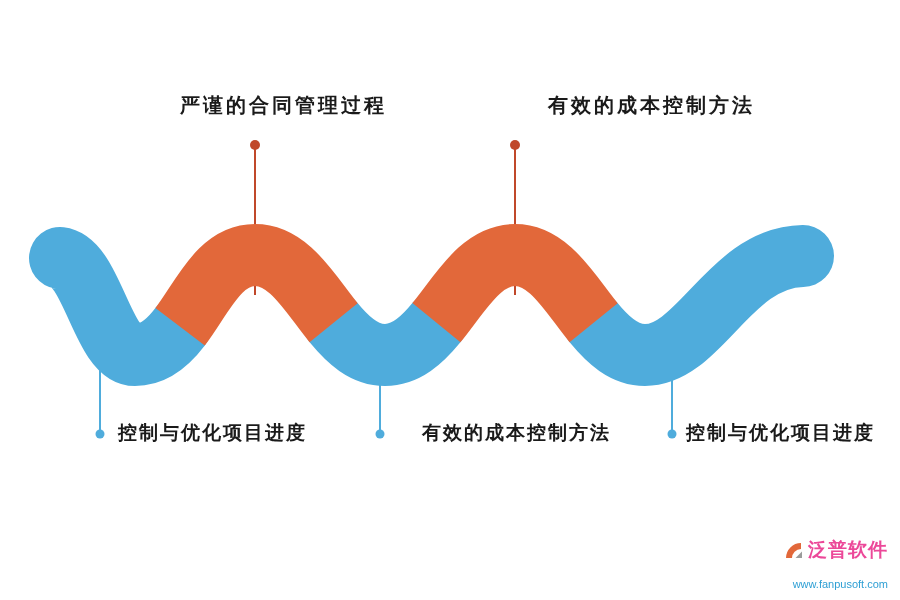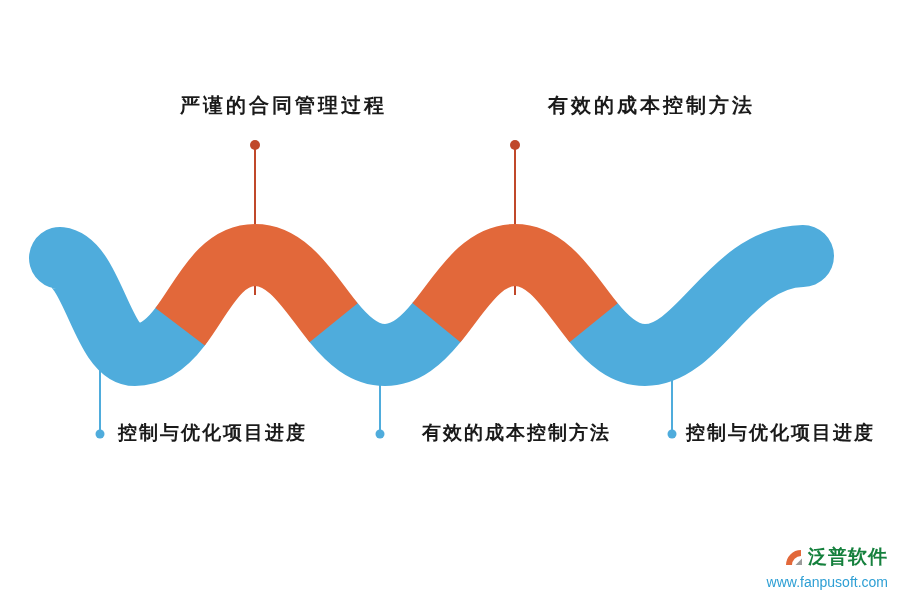--- a/index.html
+++ b/index.html
@@ -15,22 +15,22 @@
   .label-bottom{font-size:19px;letter-spacing:2px;top:420px;}
   .label-top-1{left:180px;}
   .label-top-2{left:548px;}
   .label-bottom-1{left:118px;}
   .label-bottom-2{left:410px;margin-left:12px;}
   .label-bottom-3{left:686px;}
   .footer-logo{
     position:absolute;right:12px;bottom:10px;text-align:right;
   }
   .brand-row{display:flex;align-items:center;justify-content:flex-end;gap:4px;}
-  .brand-name{font-size:19px;font-weight:bold;color:#15803d;letter-spacing:1px;}
-  .brand-url{font-size:14px;color:#2e9fd4;margin-top:4px;}
+  .brand-name{font-size:19px;font-weight:bold;color:#ec4899;letter-spacing:1px;}
+  .brand-url{font-size:11px;color:#2e9fd4;margin-top:15px;}
 </style>
 </head>
 <body>
 
 <div class="canvas">
 
   <svg class="wave-svg" width="900" height="600" viewBox="0 0 900 600">
 
     <line x1="255" y1="147" x2="255" y2="295" stroke="#c0482a" stroke-width="2"></line>
     <line x1="515" y1="147" x2="515" y2="295" stroke="#c0482a" stroke-width="2"></line>

